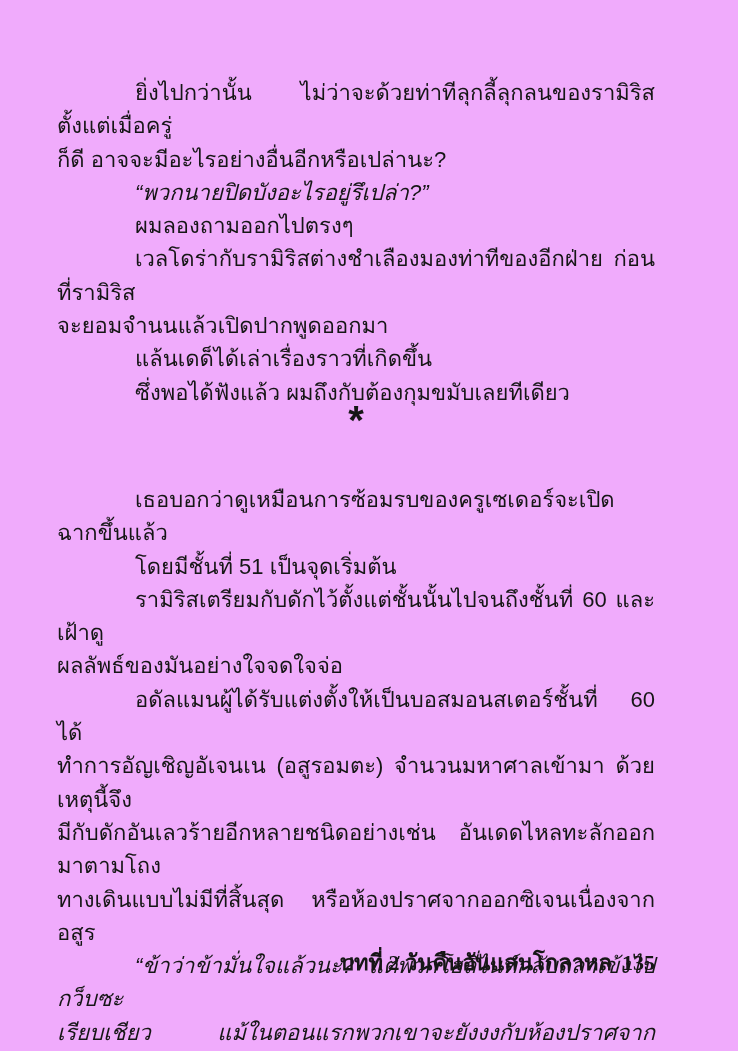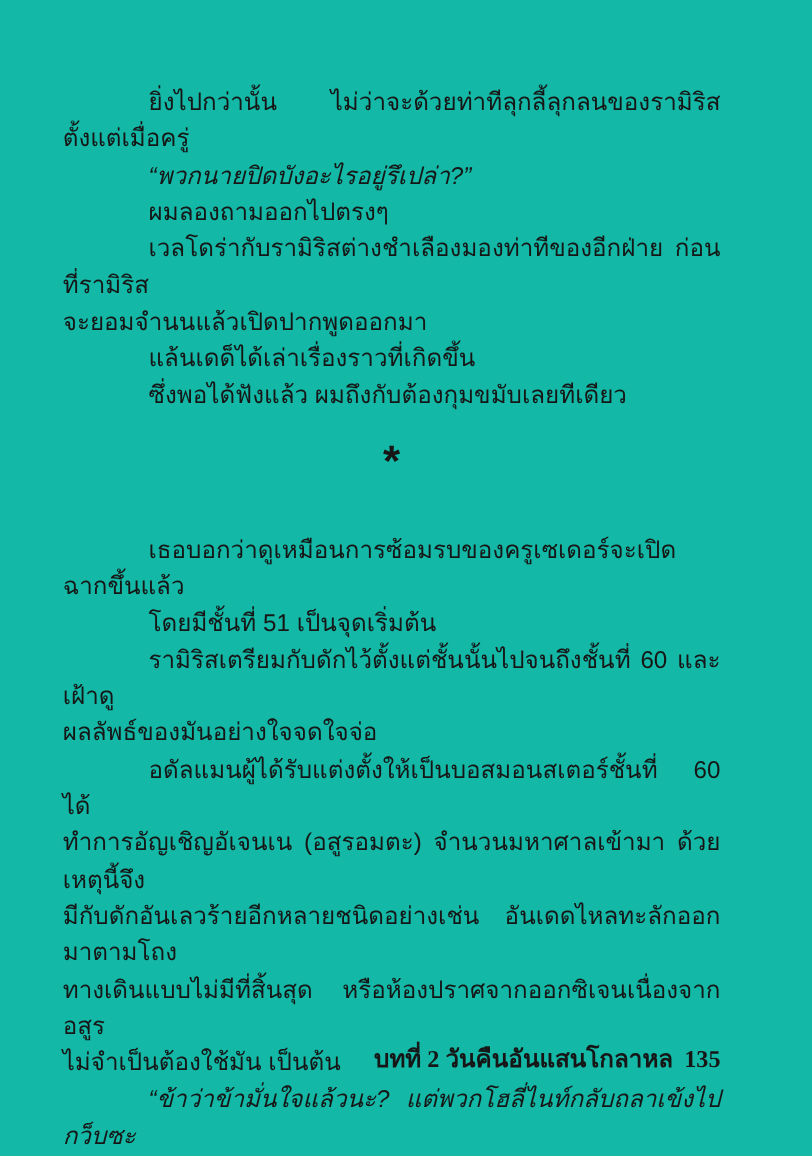--- a/index.html
+++ b/index.html
@@ -11,21 +11,21 @@
     position: relative;
     width: 738px;
     height: 1051px;
     overflow: hidden;
     font-family: "Liberation Sans", sans-serif;
     color: #161616;
   }
   .page {
     position: absolute;
     inset: 0;
-    background: #14b8a6;
+    background: #f0abfc;
   }
   .textcol {
     position: absolute;
     left: 57px;
     width: 598px;
   }
   #sec1 { top: 76px; }
   #sec2 { top: 483px; }
   .line {
     font-size: 22px;
@@ -63,40 +63,40 @@
   }
   .footer .pgnum { margin-left: 10px; }
 </style>
 </head>
 <body>
 
 <div class="page">
 
   <div class="textcol" id="sec1">
     <div class="line ind fill">ยิ่งไปกว่านั้น ไม่ว่าจะด้วยท่าทีลุกลี้ลุกลนของรามิริสตั้งแต่เมื่อครู่</div>
+    <div class="line">ก็ดี อาจจะมีอะไรอย่างอื่นอีกหรือเปล่านะ?</div>
     <div class="line ind dlg">“พวกนายปิดบังอะไรอยู่รึเปล่า?”</div>
     <div class="line ind">ผมลองถามออกไปตรงๆ</div>
     <div class="line ind fill">เวลโดร่ากับรามิริสต่างชำเลืองมองท่าทีของอีกฝ่าย ก่อนที่รามิริส</div>
     <div class="line">จะยอมจำนนแล้วเปิดปากพูดออกมา</div>
     <div class="line ind">แล้นเดด็ได้เล่าเรื่องราวที่เกิดขึ้น</div>
     <div class="line ind">ซึ่งพอได้ฟังแล้ว ผมถึงกับต้องกุมขมับเลยทีเดียว</div>
   </div>
 
   <div class="divider">*</div>
 
   <div class="textcol" id="sec2">
     <div class="line ind fill">เธอบอกว่าดูเหมือนการซ้อมรบของครูเซเดอร์จะเปิดฉากขึ้นแล้ว</div>
     <div class="line ind">โดยมีชั้นที่ 51 เป็นจุดเริ่มต้น</div>
     <div class="line ind fill">รามิริสเตรียมกับดักไว้ตั้งแต่ชั้นนั้นไปจนถึงชั้นที่ 60 และเฝ้าดู</div>
     <div class="line">ผลลัพธ์ของมันอย่างใจจดใจจ่อ</div>
     <div class="line ind fill">อดัลแมนผู้ได้รับแต่งตั้งให้เป็นบอสมอนสเตอร์ชั้นที่ 60 ได้</div>
     <div class="line fill">ทำการอัญเชิญอัเจนเน (อสูรอมตะ) จำนวนมหาศาลเข้ามา ด้วยเหตุนี้จึง</div>
     <div class="line fill">มีกับดักอันเลวร้ายอีกหลายชนิดอย่างเช่น อันเดดไหลทะลักออกมาตามโถง</div>
     <div class="line fill">ทางเดินแบบไม่มีที่สิ้นสุด หรือห้องปราศจากออกซิเจนเนื่องจากอสูร</div>
-    <div class="line">ไม่จำเป็นต้องใช้มัน เป็นต้น</div>
     <div class="line ind dlg fill">“ข้าว่าข้ามั่นใจแล้วนะ? แต่พวกโฮลี่ไนท์กลับถลาเข้งไปกว็บซะ</div>
     <div class="line dlg fill">เรียบเชียว แม้ในตอนแรกพวกเขาจะยังงงกับห้องปราศจากออกซิเจนอยู่</div>
 
   </div>
 
   <div class="footer">
     <span>บทที่ 2 วันคืนอันแสนโกลาหล</span><span class="pgnum">135</span>
   </div>
 
 </div>

